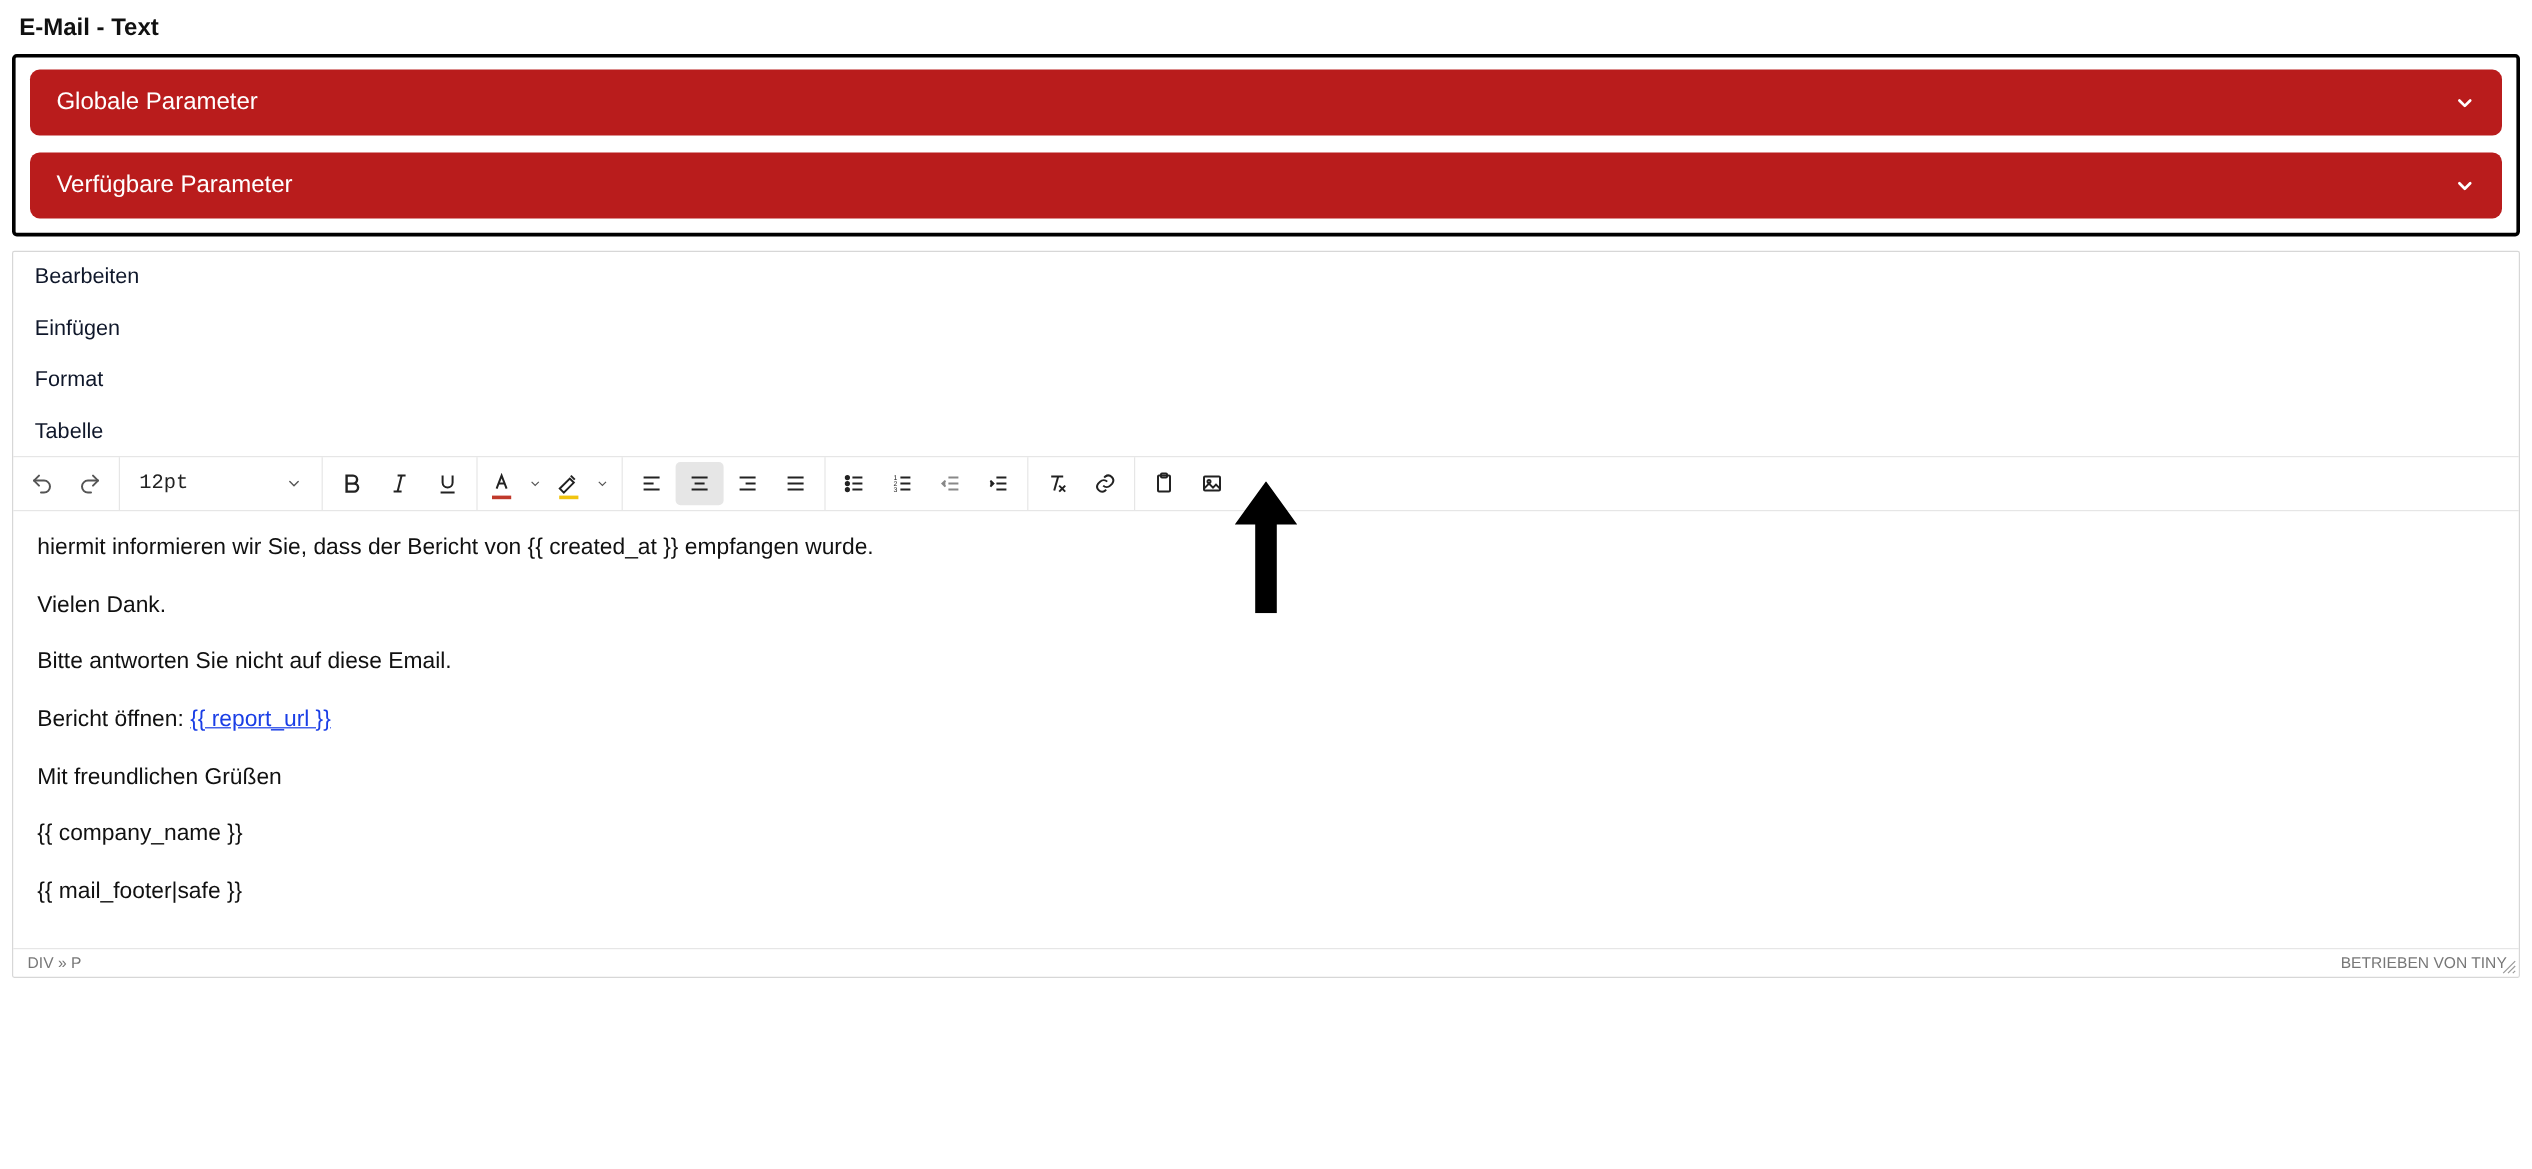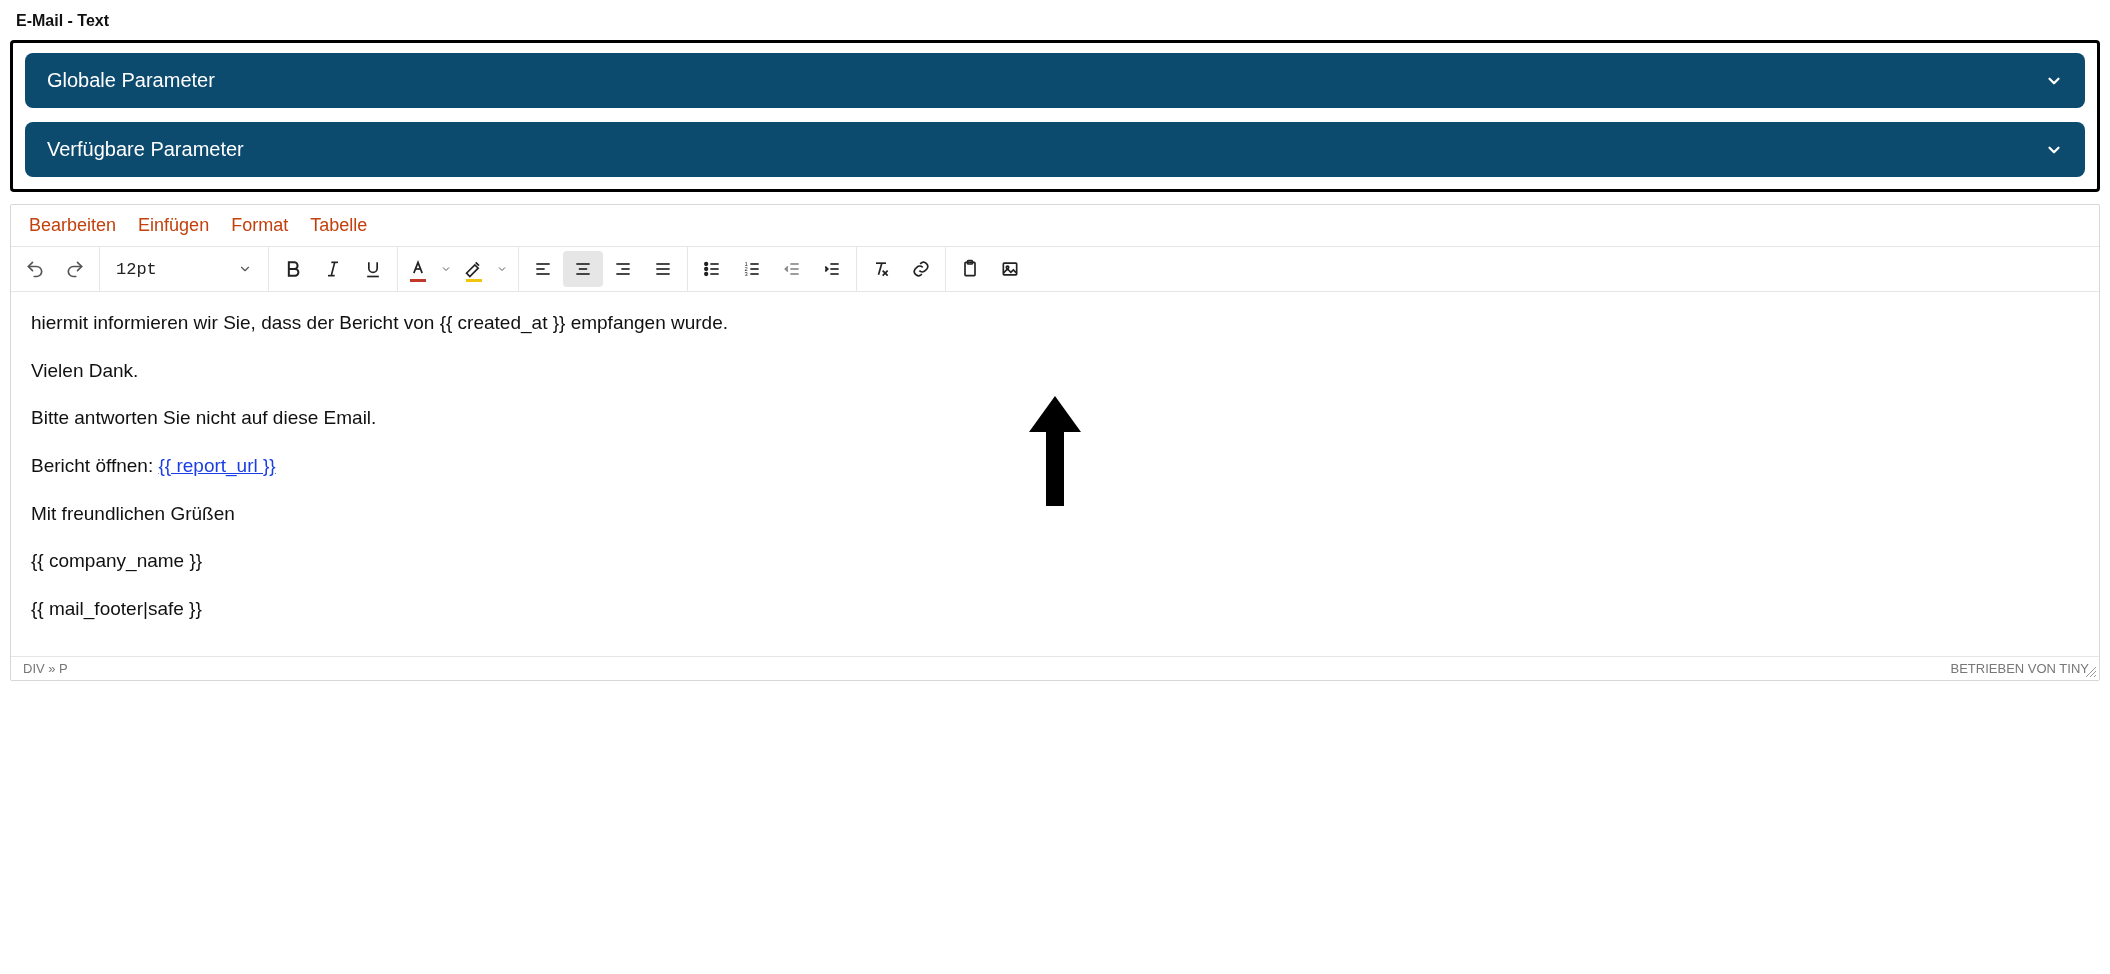--- a/index.html
+++ b/index.html
@@ -2,25 +2,25 @@
 <html><head>
 <meta charset="utf-8">
 <style>
   * { box-sizing: border-box; }
   html, body {
     margin: 0; padding: 0;
     font-family: -apple-system, BlinkMacSystemFont, "Segoe UI", Helvetica, Arial, sans-serif;
     background: #fff; color: #111;
   }
   .page { padding: 6px 10px 10px 10px; }
-  .section-title { font-size: 16px; font-weight: 700; margin: 6px 6px 10px 6px; }
+  .section-title { font-size: 20px; font-weight: 700; margin: 6px 6px 10px 6px; }
 
   .acc-box { border: 3px solid #000; border-radius: 4px; padding: 10px 12px 12px 12px; }
   .acc {
-    background: #0c4a6e; color: #fff;
+    background: #b91c1c; color: #fff;
     border-radius: 8px; padding: 16px 22px;
     display: flex; align-items: center; justify-content: space-between;
     font-size: 20px; cursor: pointer;
   }
   .acc + .acc { margin-top: 14px; gap: 48px; }
   .chev { width: 18px; height: 18px; display: inline-block; }
   .chev svg { width: 18px; height: 18px; display: block; }
 
   
   .arrow-ann {
@@ -33,22 +33,23 @@
   .arrow-ann svg { display: block; }
 
   .editor-wrap { position: relative; margin-top: 12px; }
   .editor {
     border: 1px solid #d7d7d7; border-radius: 2px;
     background: #fff;
   }
   .menubar {
     display: flex; gap: 22px;
     padding: 10px 18px;
-    font-size: 18px; color: #c2410c;
+    font-size: 18px; color: #0f172a;
     border-bottom: 1px solid #e6e6e6;
+    flex-direction: column;
   }
   .menubar div { cursor: pointer; }
 
   .toolbar {
     display: flex; align-items: stretch;
     border-bottom: 1px solid #e6e6e6;
     padding: 0;
   }
   .tb-group {
     display: flex; align-items: center;

